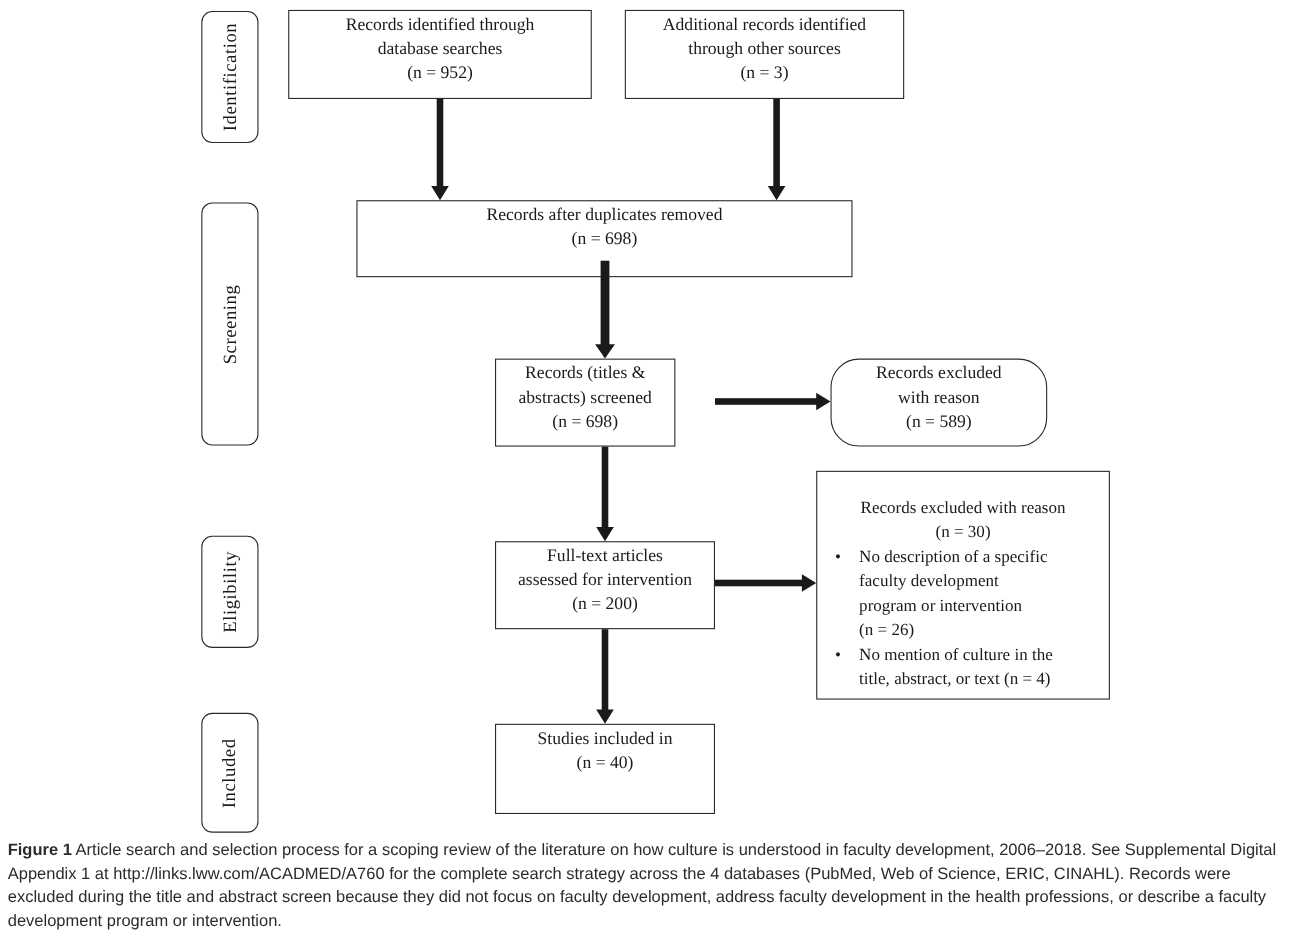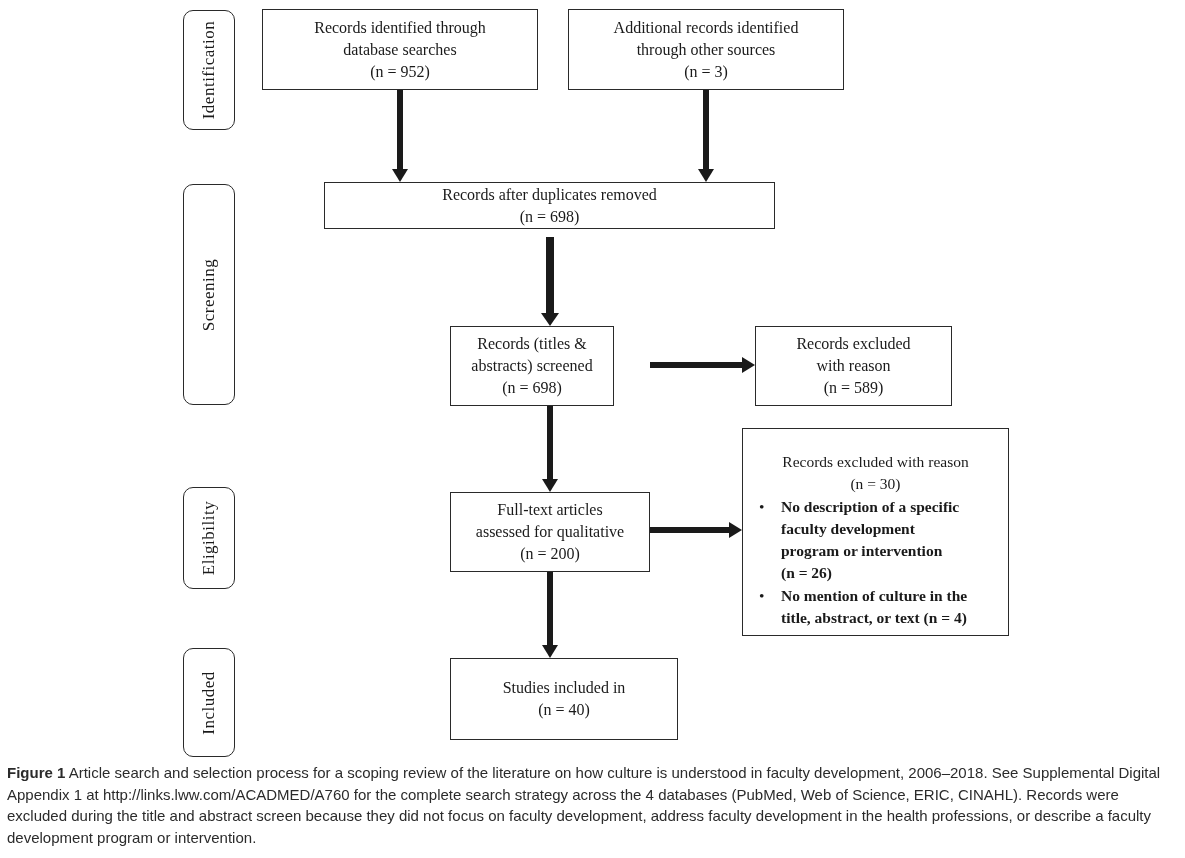--- a/index.html
+++ b/index.html
@@ -36,47 +36,46 @@
   #stage-eligibility    { top: 487px; height: 100px; }
   #stage-included       { top: 648px; height: 107px; }
 
   
   .fbox {
     position: absolute;
     border: 1.6px solid #2a2a2a;
     background: #ffffff;
     display: flex;
     flex-direction: column;
-    justify-content: center;
     text-align: center;
     font-size: 16px;
     line-height: 22px;
     box-sizing: border-box;
     padding: 2px 6px;
   }
   #box-identified-db    { left: 262px; top: 9px;   width: 276px; height: 81px; }
-  #box-identified-other { left: 568px; top: 9px;   width: 276px; height: 81px; }
-  #box-after-duplicates { left: 324px; top: 182px; width: 451px; height: 47px; }
+  #box-identified-other { left: 568px; top: 9px;   width: 254px; height: 81px; }
+  #box-after-duplicates { left: 324px; top: 182px; width: 451px; height: 70px; }
   #box-screened         { left: 450px; top: 326px; width: 164px; height: 80px; }
-  #box-excluded-screen  { left: 755px; top: 326px; width: 197px; height: 80px; }
+  #box-excluded-screen  { left: 755px; top: 326px; width: 197px; height: 80px; border-radius: 26px; }
   #box-fulltext         { left: 450px; top: 492px; width: 200px; height: 80px; }
-  #box-included-studies { left: 450px; top: 658px; width: 228px; height: 82px; }
+  #box-included-studies { left: 450px; top: 658px; width: 200px; height: 82px; }
 
   #box-excluded-fulltext {
     left: 742px; top: 428px; width: 267px; height: 208px;
     justify-content: flex-start;
     text-align: left;
     padding: 22px 10px;
     font-size: 15.5px;
     line-height: 22px;
   }
   #box-excluded-fulltext .bx-title { text-align: center; }
   .bullet-row { display: flex; margin-top: 1px; }
   .bullet-glyph { width: 22px; flex: 0 0 22px; text-align: left; padding-left: 6px; }
-  .bullet-lines { flex: 1; font-weight: bold; }
+  .bullet-lines { flex: 1; }
 
   
   .shaft-v { position: absolute; background: #1a1a1a; }
   .shaft-h { position: absolute; background: #1a1a1a; }
   .head-down {
     position: absolute; width: 0; height: 0;
     border-left: 8px solid transparent;
     border-right: 8px solid transparent;
     border-top: 13px solid #1a1a1a;
   }
@@ -139,21 +138,21 @@
   </div>
 
   <div class="fbox" id="box-excluded-screen">
     <div>Records excluded</div>
     <div>with reason</div>
     <div>(n = 589)</div>
   </div>
 
   <div class="fbox" id="box-fulltext">
     <div>Full-text articles</div>
-    <div>assessed for qualitative</div>
+    <div>assessed for intervention</div>
     <div>(n = 200)</div>
   </div>
 
   <div class="fbox" id="box-excluded-fulltext">
     <div class="bx-title">Records excluded with reason</div>
     <div class="bx-title">(n = 30)</div>
     <div class="bullet-row">
       <span class="bullet-glyph">•</span>
       <div class="bullet-lines">
         <div>No description of a specific</div>

